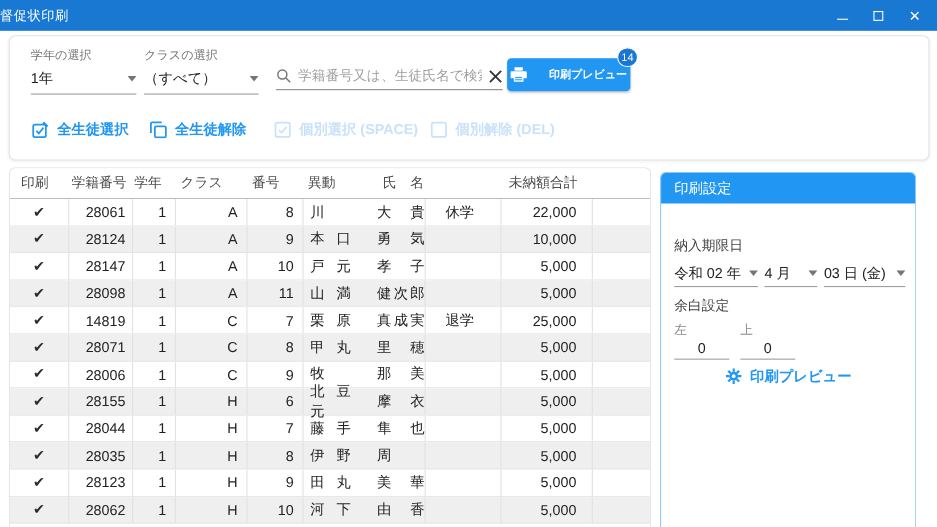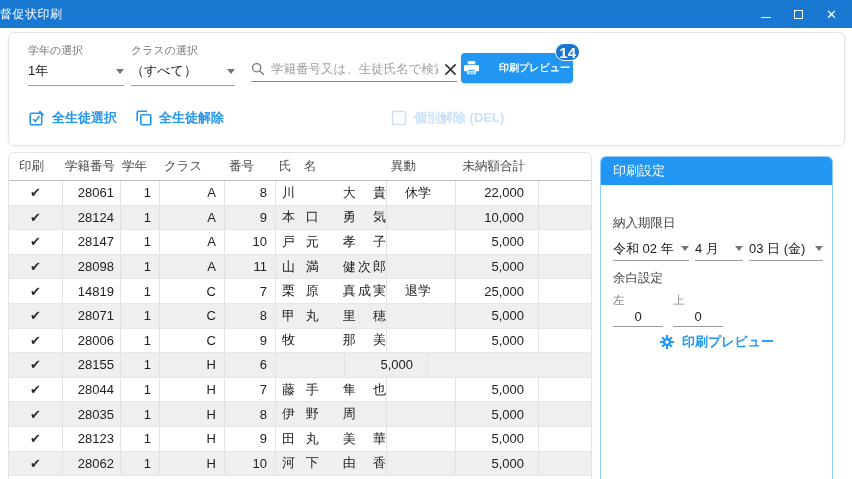--- a/index.html
+++ b/index.html
@@ -31,21 +31,21 @@
   .sel-grade{left:19px;width:96px}
   .sel-class{left:122px;width:104px}
 
   .search{position:absolute;left:242px;top:24px;width:206px;height:25px;border-bottom:1px solid #8a8a8a;display:flex;align-items:center;gap:6px}
   .search input{border:none;outline:none;flex:1;font-size:12.5px;font-family:inherit;color:#212121;background:transparent;min-width:0}
   .search input::placeholder{color:#9e9e9e}
   .search .clear{display:flex;align-items:center;cursor:pointer;flex:none}
 
   .preview-wrap{position:absolute;left:452px;top:20px}
   .preview-btn{width:112px;height:30px;background:var(--accent);border:none;border-radius:4px;color:#fff;font-weight:700;font-size:10px;font-family:inherit;display:flex;align-items:center;justify-content:center;gap:20px;cursor:pointer;box-shadow:0 1px 2px rgba(0,0,0,.2)}
-  .badge{position:absolute;right:-7px;top:-10px;min-width:18px;height:18px;border-radius:9px;background:var(--accent_dark);border:1.5px solid #fff;color:#fff;font-size:15px;font-weight:700;display:flex;align-items:center;justify-content:center;padding:0 3px}
+  .badge{position:absolute;right:-7px;top:-10px;min-width:18px;height:18px;border-radius:9px;background:var(--accent_dark);border:1.5px solid #fff;color:#fff;font-size:10px;font-weight:400;display:flex;align-items:center;justify-content:center;padding:0 3px}
 
   .tool-item{position:absolute;top:76px;display:flex;align-items:center;gap:7px;font-size:13px;font-weight:700;color:var(--accent);cursor:pointer;background:none;border:none;font-family:inherit}
   .tool-item.disabled{color:var(--disabled);cursor:default}
   .ti-1{left:20px}.ti-2{left:127px}.ti-3{left:240px}.ti-4{left:382px}
 
   
   .table-card{position:absolute;left:8px;top:152px;width:584px;height:327px;background:#fff;border:1px solid #e3e3e3;border-bottom:none;border-radius:6px 6px 0 0;overflow:hidden}
   .thead{display:flex;height:28px;align-items:flex-start;font-size:12.5px;color:#4a4a4a;border-bottom:1px solid #bdbdbd;background:#fff}
   .trow{display:flex;height:24.6px;align-items:center;font-size:13px;color:#222;border-bottom:1px solid #e6e6e6;background:#fff}
   .trow.alt{background:#efefef}
@@ -158,38 +158,45 @@
   </button>
 
   <button class="tool-item ti-2">
     <svg width="16" height="16" viewBox="0 0 16 16">
       <rect x="4.8" y="4.8" width="10" height="10" rx="1.2" fill="none" stroke="var(--accent)" stroke-width="1.6"></rect>
       <path d="M11 1.2H2.4a1.2 1.2 0 0 0-1.2 1.2V11" fill="none" stroke="var(--accent)" stroke-width="1.6"></path>
     </svg>
     <span>全生徒解除</span>
   </button>
 
+  <button class="tool-item ti-3 disabled">
+    <svg width="16" height="16" viewBox="0 0 16 16">
+      <rect x="1.5" y="1.5" width="13" height="13" rx="1.8" fill="none" stroke="var(--disabled)" stroke-width="1.6"></rect>
+      <path d="M4.5 8.2l2.3 2.3L11.5 5.5" fill="none" stroke="var(--disabled)" stroke-width="1.6"></path>
+    </svg>
+    <span>個別選択 (SPACE)</span>
+  </button>
 
   <button class="tool-item ti-4 disabled">
     <svg width="16" height="16" viewBox="0 0 16 16">
       <rect x="1.5" y="1.5" width="13" height="13" rx="1.8" fill="none" stroke="var(--disabled)" stroke-width="1.6"></rect>
     </svg>
     <span>個別解除 (DEL)</span>
   </button>
 </div>
 
 <div class="table-card">
   <div class="thead">
     <div class="hcell c1">印刷</div>
     <div class="hcell c2 hr">学籍番号</div>
     <div class="hcell c3 hl">学年</div>
     <div class="hcell c4 hl">クラス</div>
     <div class="hcell c5 hl">番号</div>
+    <div class="hcell c7 hl">異動</div>
     <div class="hcell c6 hl">氏　名</div>
-    <div class="hcell c7 hl">異動</div>
     <div class="hcell c8 hr8">未納額合計</div>
     <div class="hcell cf"></div>
   </div>
   <div>
   <div class="trow">
     <div class="cell c1 chk">✔</div>
     <div class="cell c2 num">28061</div>
     <div class="cell c3 num">1</div>
     <div class="cell c4 num">A</div>
     <div class="cell c5 num">8</div>
@@ -291,20 +298,24 @@
     <div class="cell c8 amt">5,000</div>
     <div class="cell cf"></div>
   </div>
 
   <div class="trow alt">
     <div class="cell c1 chk">✔</div>
     <div class="cell c2 num">28155</div>
     <div class="cell c3 num">1</div>
     <div class="cell c4 num">H</div>
     <div class="cell c5 num">6</div>
+    <div class="cell c6 name">
+      <span class="sei">北豆元</span>
+      <span class="mei">摩衣</span>
+    </div>
     <div class="cell c7 idou"></div>
     <div class="cell c8 amt">5,000</div>
     <div class="cell cf"></div>
   </div>
 
   <div class="trow">
     <div class="cell c1 chk">✔</div>
     <div class="cell c2 num">28044</div>
     <div class="cell c3 num">1</div>
     <div class="cell c4 num">H</div>

